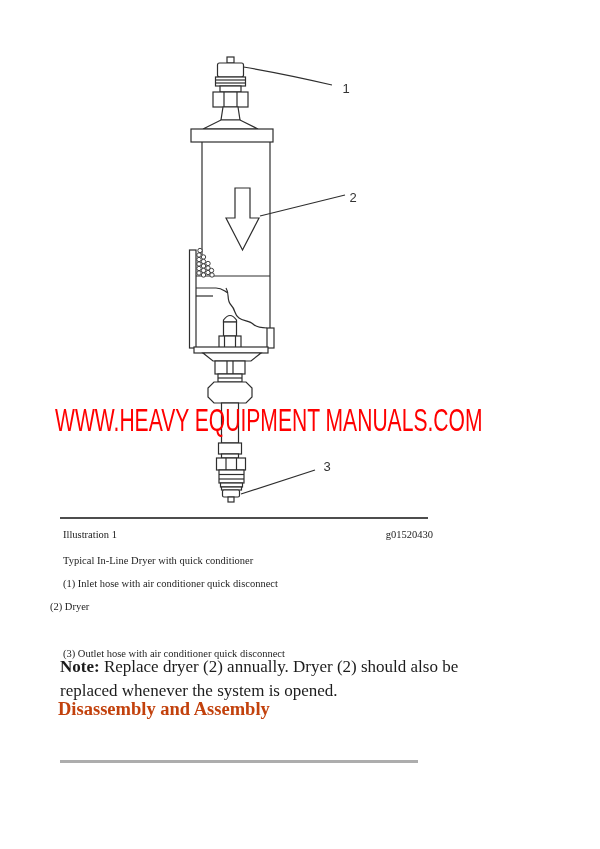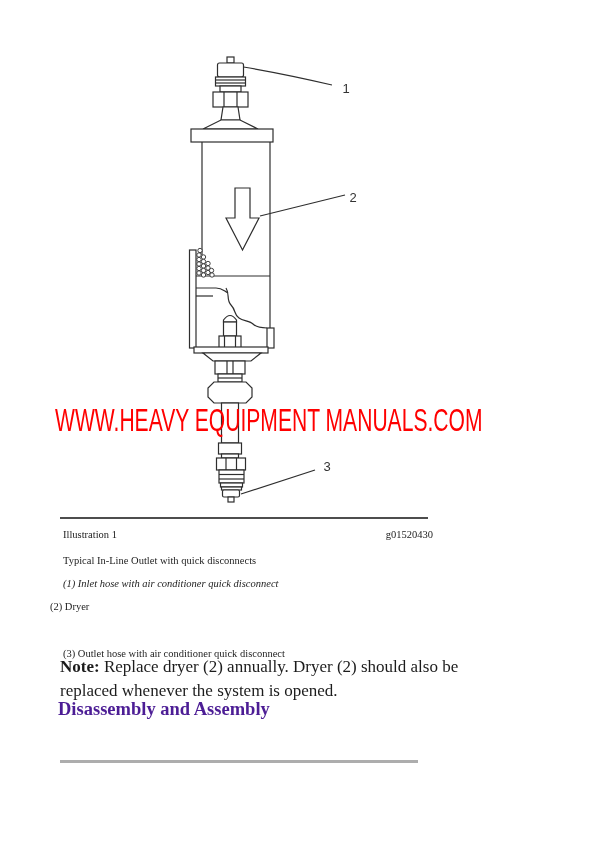--- a/index.html
+++ b/index.html
@@ -20,28 +20,28 @@
     font-size:31px;color:#ff0000;white-space:nowrap;
     transform:scaleX(0.68);transform-origin:left center;letter-spacing:0;
   }
   
   .rule-top{left:60px;top:517px;width:368px;height:2px;background:#4d4d4d;}
   .rule-bottom{left:60px;top:760px;width:358px;height:2.5px;background:#adadad;}
   
   .cap{font-size:10.5px;line-height:1.2;gap:12px;}
   .cap-row{left:63px;top:529px;width:370px;display:flex;justify-content:space-between;}
   .cap-title{left:63px;top:555px;}
-  .cap-item-1{left:63px;top:578px;font-style:italic;}
+  .cap-item-1{left:63px;top:578px;}
   .cap-item-2{left:50px;top:601px;}
   .cap-item-3{left:63px;top:648px;}
   
   .note{left:60px;top:655px;width:452px;font-size:17px;line-height:1.4;}
   .note b{font-weight:bold;}
   
-  .heading{left:58px;top:699px;font-size:18.5px;font-weight:bold;color:#4c1d95;}
+  .heading{left:58px;top:699px;font-size:18.5px;font-weight:bold;color:#c2410c;}
 </style>
 </head>
 <body>
 
 <svg id="figure-svg" viewBox="150 50 215 460" xmlns="http://www.w3.org/2000/svg">
   <defs>
     <pattern id="dots" width="4" height="4" patternUnits="userSpaceOnUse">
       <circle cx="2" cy="2" r="1.1" fill="none" stroke="#2e2e2e" stroke-width="0.7"></circle>
     </pattern>
     <pattern id="hatch" width="4" height="4" patternUnits="userSpaceOnUse">
@@ -142,21 +142,21 @@
 
 <div class="abs watermark">WWW.HEAVY EQUIPMENT MANUALS.COM</div>
 
 <div class="abs rule-top"></div>
 
 <div>
   <div class="abs cap cap-row">
     <span>Illustration 1</span>
     <span>g01520430</span>
   </div>
-  <div class="abs cap cap-title">Typical In-Line Outlet with quick disconnects</div>
+  <div class="abs cap cap-title">Typical In-Line Dryer with quick conditioner</div>
   <div class="abs cap cap-item-1">(1) Inlet hose with air conditioner quick disconnect</div>
   <div class="abs cap cap-item-2">(2) Dryer</div>
   <div class="abs cap cap-item-3">(3) Outlet hose with air conditioner quick disconnect</div>
 </div>
 
 <div class="abs note">
   <b>Note:</b>
   <span>Replace dryer (2) annually. Dryer (2) should also be replaced whenever the system is opened.</span>
 </div>
 

